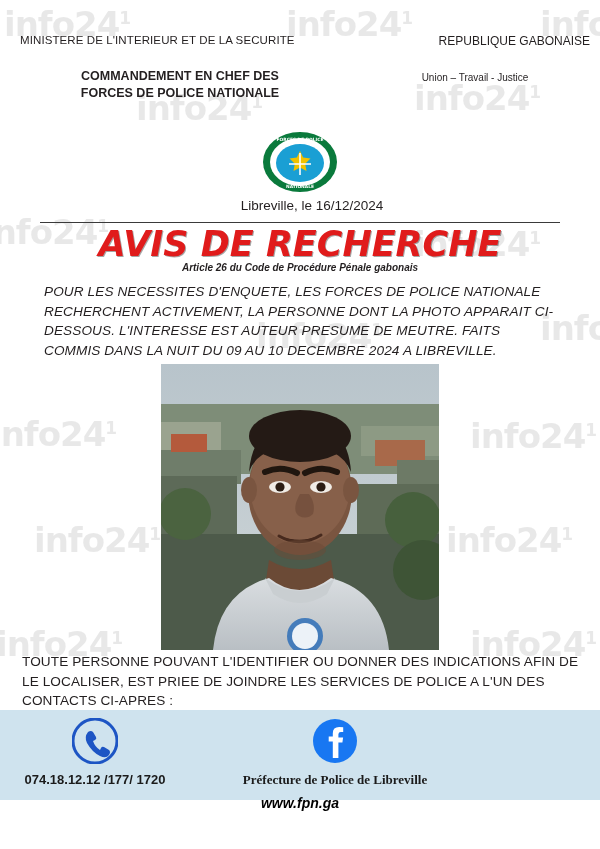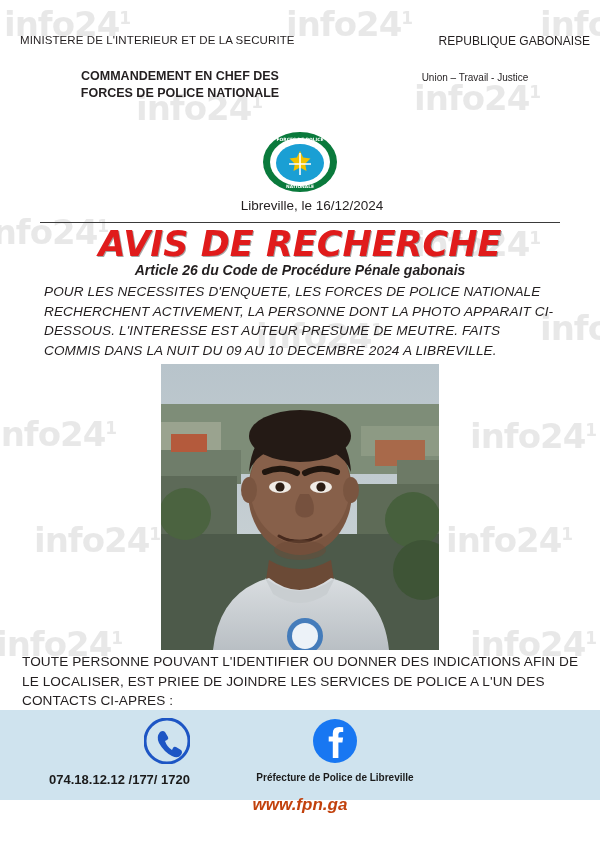--- a/index.html
+++ b/index.html
@@ -63,21 +63,21 @@
   .title{
     position:absolute;top:224px;left:0;width:600px;text-align:center;z-index:10;
     font-family:"DejaVu Sans", sans-serif;
     font-size:35px;font-weight:700;font-style:italic;
     color:#e01b1b;
     letter-spacing:0px;
     text-shadow:1px 1px 0 rgba(0,0,0,.35);
   }
   .subtitle{
     position:absolute;top:262px;left:0;width:600px;text-align:center;z-index:10;
-    font-size:14px;font-weight:700;font-style:italic;
+    font-size:10px;font-weight:700;font-style:italic;
   }
 
   
   .body1{
     position:absolute;top:282px;left:44px;width:512px;z-index:10;
     font-size:13.6px;line-height:1.44;letter-spacing:.1px;font-style:italic;
   }
 
   
   .photo{
@@ -99,28 +99,28 @@
   }
   .contact-row{
     position:absolute;top:710px;left:0;width:600px;height:90px;z-index:10;
     display:flex;align-items:flex-start;
   }
   .c-col{position:relative;text-align:center;}
   .c-col .ic{margin-top:8px;}
   .c-col .lbl{
     margin-top:4px;font-size:13px;font-weight:700;color:#1b1b1b;
   }
-  .c1{width:190px;text-align:right;}
+  .c1{width:190px;}
   .c2{width:120px;}
   .c3{width:290px;}
-  .c3 .lbl{font-size:10px;}
+  .c3 .lbl{font-size:13px;font-family:Liberation Serif, serif;}
 
   .site{
     position:absolute;top:795px;left:0;width:600px;text-align:center;z-index:10;
-    font-size:17px;font-weight:700;font-style:italic;color:#c2410c;
+    font-size:14px;font-weight:700;font-style:italic;color:#000000;
   }
 </style>
 </head>
 <body>
 
 <div class="page">
 
   <div class="wm-layer">
     <div class="wm" style="left:4px;top:4px;"><span>info24</span><span class="sup">1</span></div>
     <div class="wm" style="left:286px;top:4px;"><span>info24</span><span class="sup">1</span></div>

